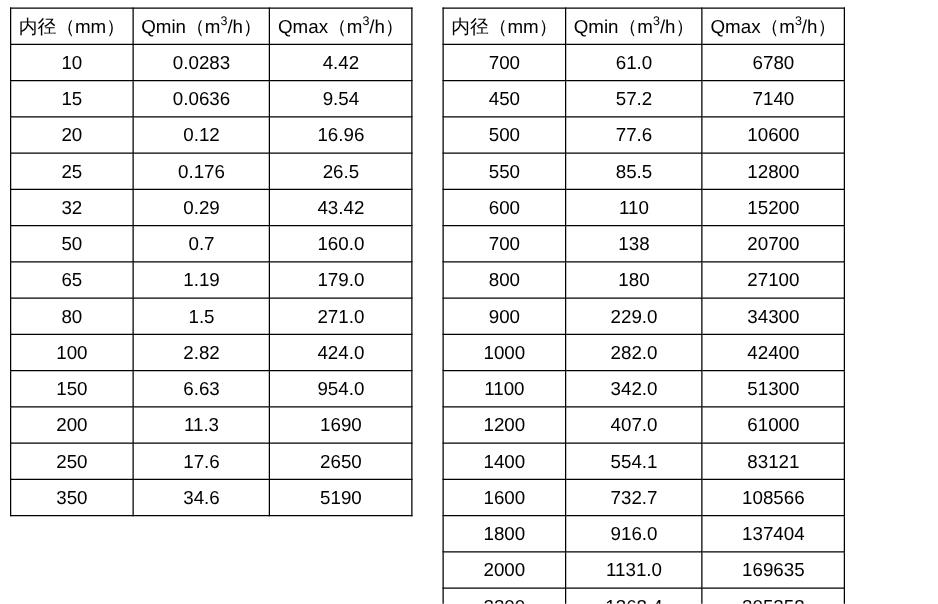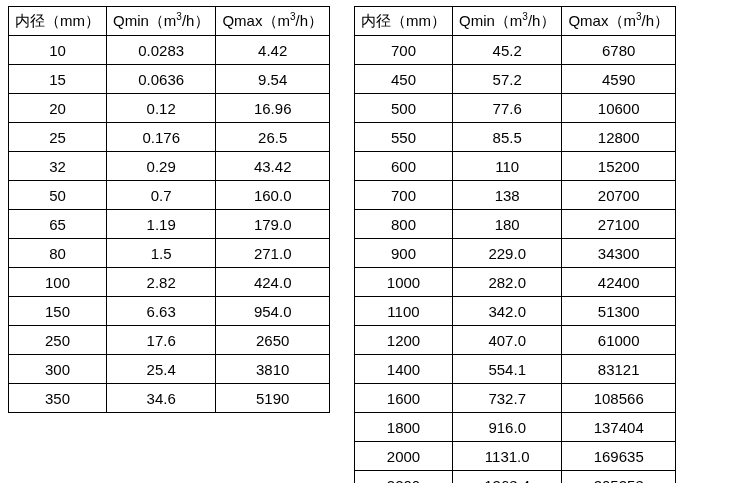--- a/index.html
+++ b/index.html
@@ -132,28 +132,28 @@
             <td>100</td>
             <td>2.82</td>
             <td>424.0</td>
           </tr>
           <tr>
             <td>150</td>
             <td>6.63</td>
             <td>954.0</td>
           </tr>
           <tr>
+            <td>200</td>
+            <td>11.3</td>
+            <td>1690</td>
+          </tr>
+          <tr>
             <td>250</td>
             <td>17.6</td>
             <td>2650</td>
-          </tr>
-          <tr>
-            <td>300</td>
-            <td>25.4</td>
-            <td>3810</td>
           </tr>
           <tr>
             <td>350</td>
             <td>34.6</td>
             <td>5190</td>
           </tr>
         </tbody>
     </table>
 
     <table class="data-table tbl-right">
@@ -165,27 +165,27 @@
       <thead>
         <tr>
           <td class="hdr-cell">内径（mm）</td>
           <td class="hdr-cell"><span>Qmin（m</span><span class="sup">3</span><span>/h）</span></td>
           <td class="hdr-cell"><span>Qmax（m</span><span class="sup">3</span><span>/h）</span></td>
         </tr>
       </thead>
       <tbody>
           <tr>
             <td>700</td>
-            <td>45.2</td>
+            <td>61.0</td>
             <td>6780</td>
           </tr>
           <tr>
             <td>450</td>
             <td>57.2</td>
-            <td>4590</td>
+            <td>7140</td>
           </tr>
           <tr>
             <td>500</td>
             <td>77.6</td>
             <td>10600</td>
           </tr>
           <tr>
             <td>550</td>
             <td>85.5</td>
             <td>12800</td>

